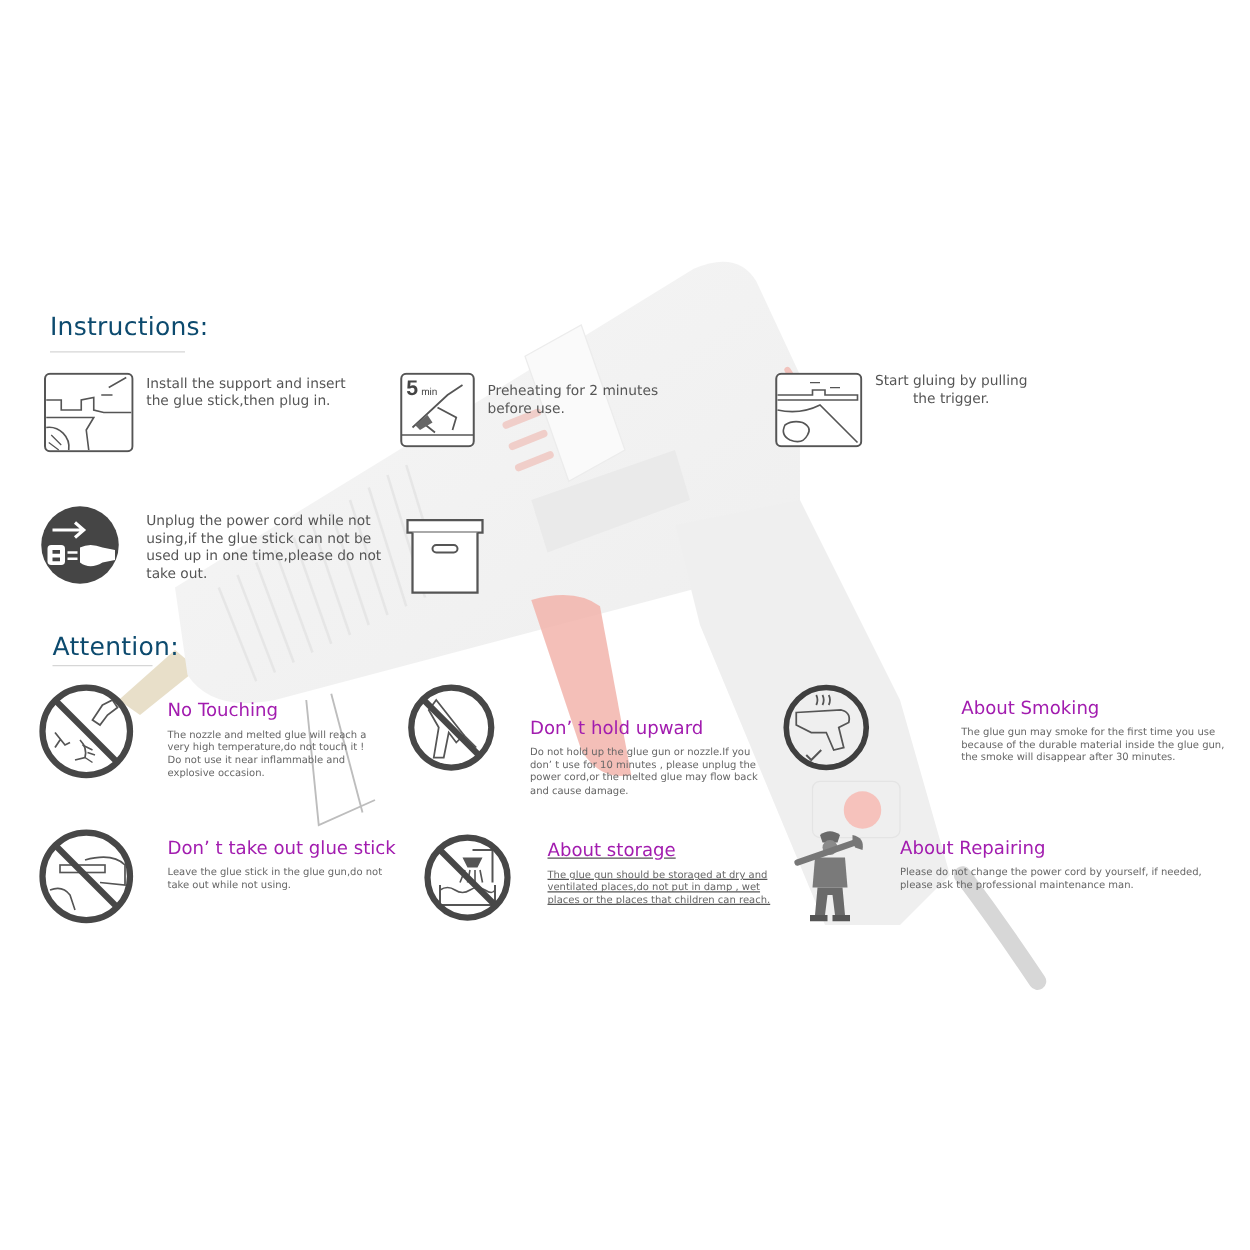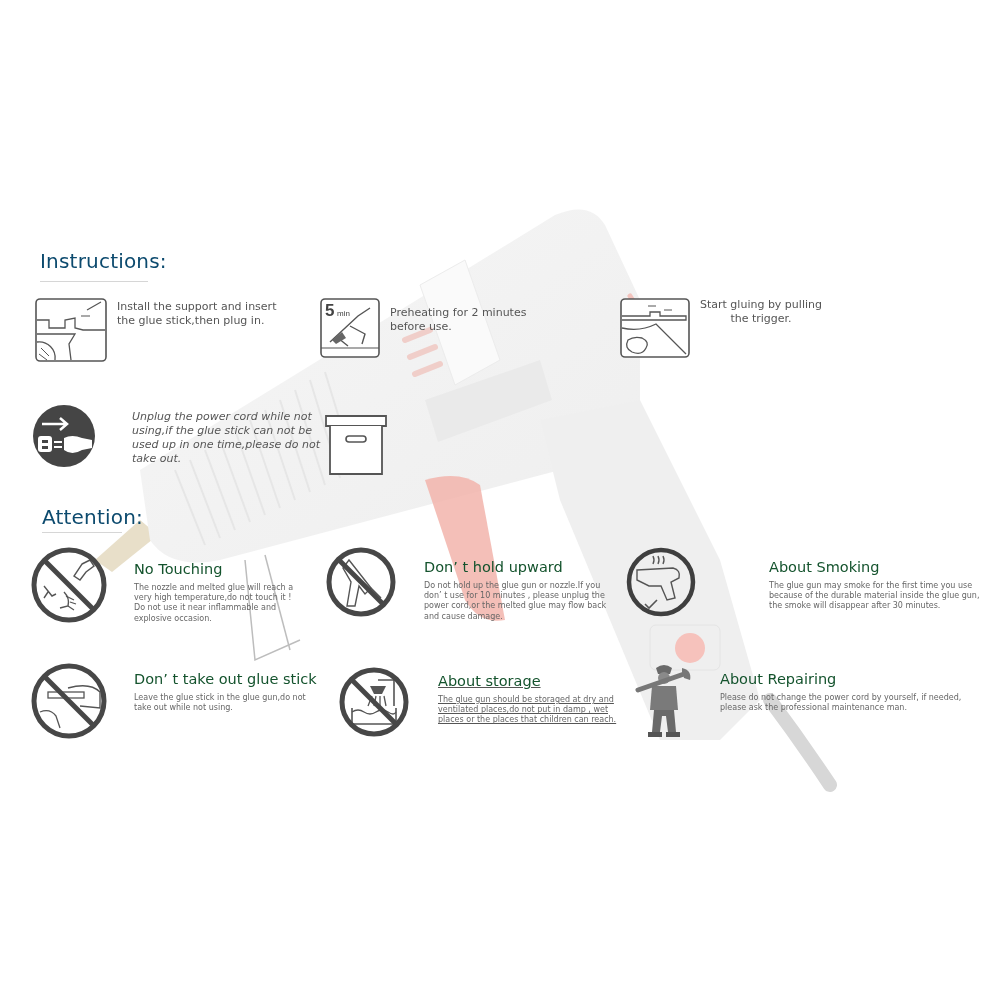--- a/index.html
+++ b/index.html
@@ -13,21 +13,21 @@
     position: absolute; font-size: 20px; color: #0c4a6e; letter-spacing: 0.2px;
   }
   .section-rule { position: absolute; height: 1px; background: #d6d6d6; }
 
   .item { position: absolute; display: flex; align-items: flex-start; }
   .icon-box { flex: none; }
   .inst-text {
     font-size: 11px; line-height: 14px; color: #555; margin-left: 10px;
   }
 
-  .att-title { font-size: 14.5px; color: #14532d; line-height: 18px; margin-bottom: 5px; }
+  .att-title { font-size: 14.5px; color: #a21caf; line-height: 18px; margin-bottom: 5px; }
   .att-body  { font-size: 8px; line-height: 10.2px; color: #666; }
   .att-textwrap { margin-left: 14px; margin-top: 14px; }
 </style>
 </head>
 <body>
 
 <svg class="gun-bg" viewBox="0 0 1000 1000">
   <defs>
     <linearGradient id="bodyG" x1="0" y1="0" x2="1" y2="1">
       <stop offset="0" stop-color="#f6f6f6"></stop>
@@ -130,21 +130,21 @@
 <div class="item" style="left:32px; top:404px;">
   <svg class="icon-box" width="64" height="64" viewBox="0 0 64 64">
     <circle cx="32" cy="32" r="31" fill="#454545"></circle>
     <path d="M10,20 L34,20 M28,14 L35,20 L28,26" stroke="#fff" stroke-width="2.5" fill="none"></path>
     <rect x="6" y="32" width="14" height="16" rx="3" fill="#fff"></rect>
     <rect x="10" y="36" width="6" height="3" fill="#454545"></rect>
     <rect x="10" y="42" width="6" height="3" fill="#454545"></rect>
     <path d="M22,38 L30,38 M22,43 L30,43" stroke="#fff" stroke-width="2"></path>
     <path d="M32,34 Q40,30 50,34 L60,36 L60,44 L50,46 Q40,52 32,46 Z" fill="#fff"></path>
   </svg>
-  <div class="inst-text" style="margin-left:36px; margin-top:6px;font-style:italic;">
+  <div class="inst-text" style="margin-left:21px; margin-top:6px;">
     <div>Unplug the power cord while not</div>
     <div>using,if the glue stick can not be</div>
     <div>used up in one time,please do not</div>
     <div>take out.</div>
   </div>
 </div>
 
 <div class="item" style="left:324px; top:412px;">
   <svg class="icon-box" width="64" height="64" viewBox="0 0 64 64">
     <path d="M2,4 L62,4 L62,14 L2,14 Z" fill="#fff" stroke="#555" stroke-width="1.8"></path>
@@ -175,21 +175,21 @@
   </div>
 </div>
 
 <div class="item" style="left:325px; top:546px;">
   <svg class="icon-box" width="72" height="72" viewBox="0 0 72 72">
     <path d="M24,14 L46,42 L40,48 L34,40 L30,60 L22,60 L26,36 L18,22 Z" fill="none" stroke="#555" stroke-width="1.4"></path>
     <path d="M46,42 L56,52" stroke="#555" stroke-width="1.4"></path>
     <circle cx="36" cy="36" r="32" fill="none" stroke="#474747" stroke-width="5"></circle>
     <line x1="13" y1="13" x2="59" y2="59" stroke="#474747" stroke-width="5"></line>
   </svg>
-  <div class="att-textwrap" style="margin-left:27px; margin-top:12px;">
+  <div class="att-textwrap" style="margin-left:27px; margin-top:28px;">
     <div class="att-title">Don’  t hold upward</div>
     <div class="att-body">
       <div>Do not hold up the glue gun or nozzle.If you</div>
       <div>don’  t use for 10 minutes , please unplug the</div>
       <div>power cord,or the melted glue may flow back</div>
       <div>and cause damage.</div>
     </div>
   </div>
 </div>
 

